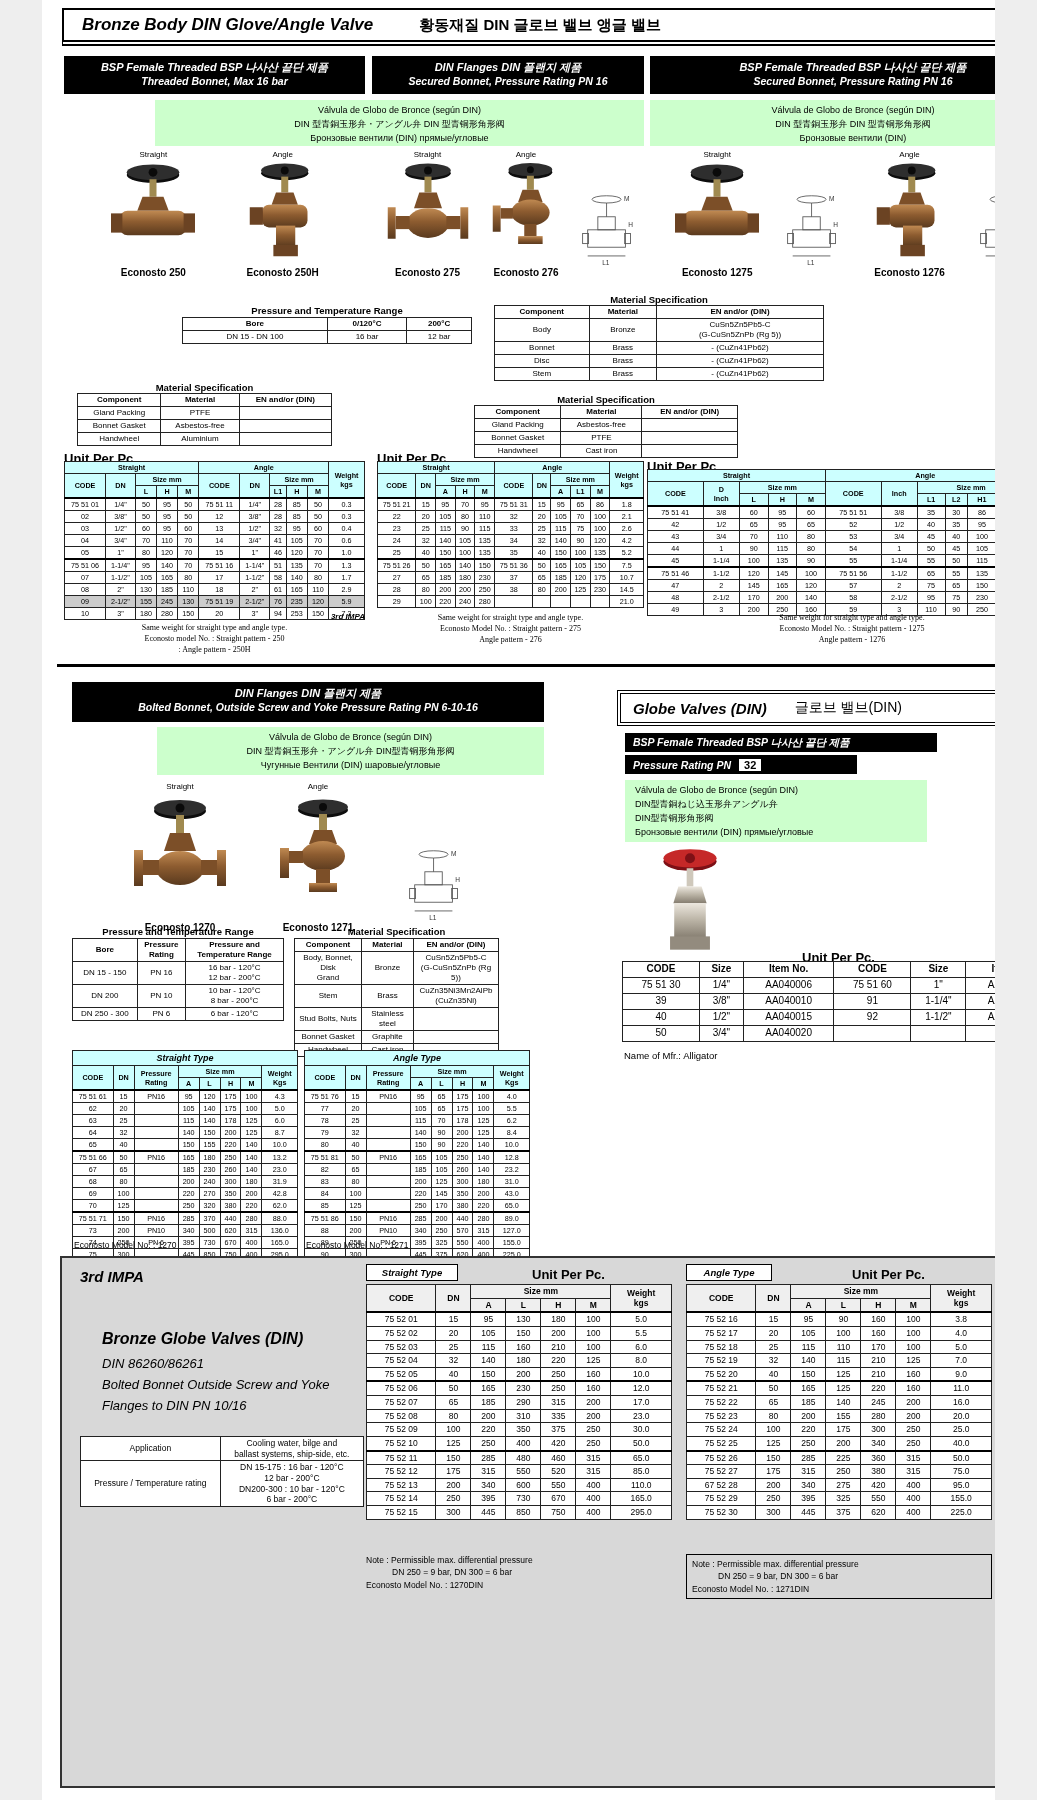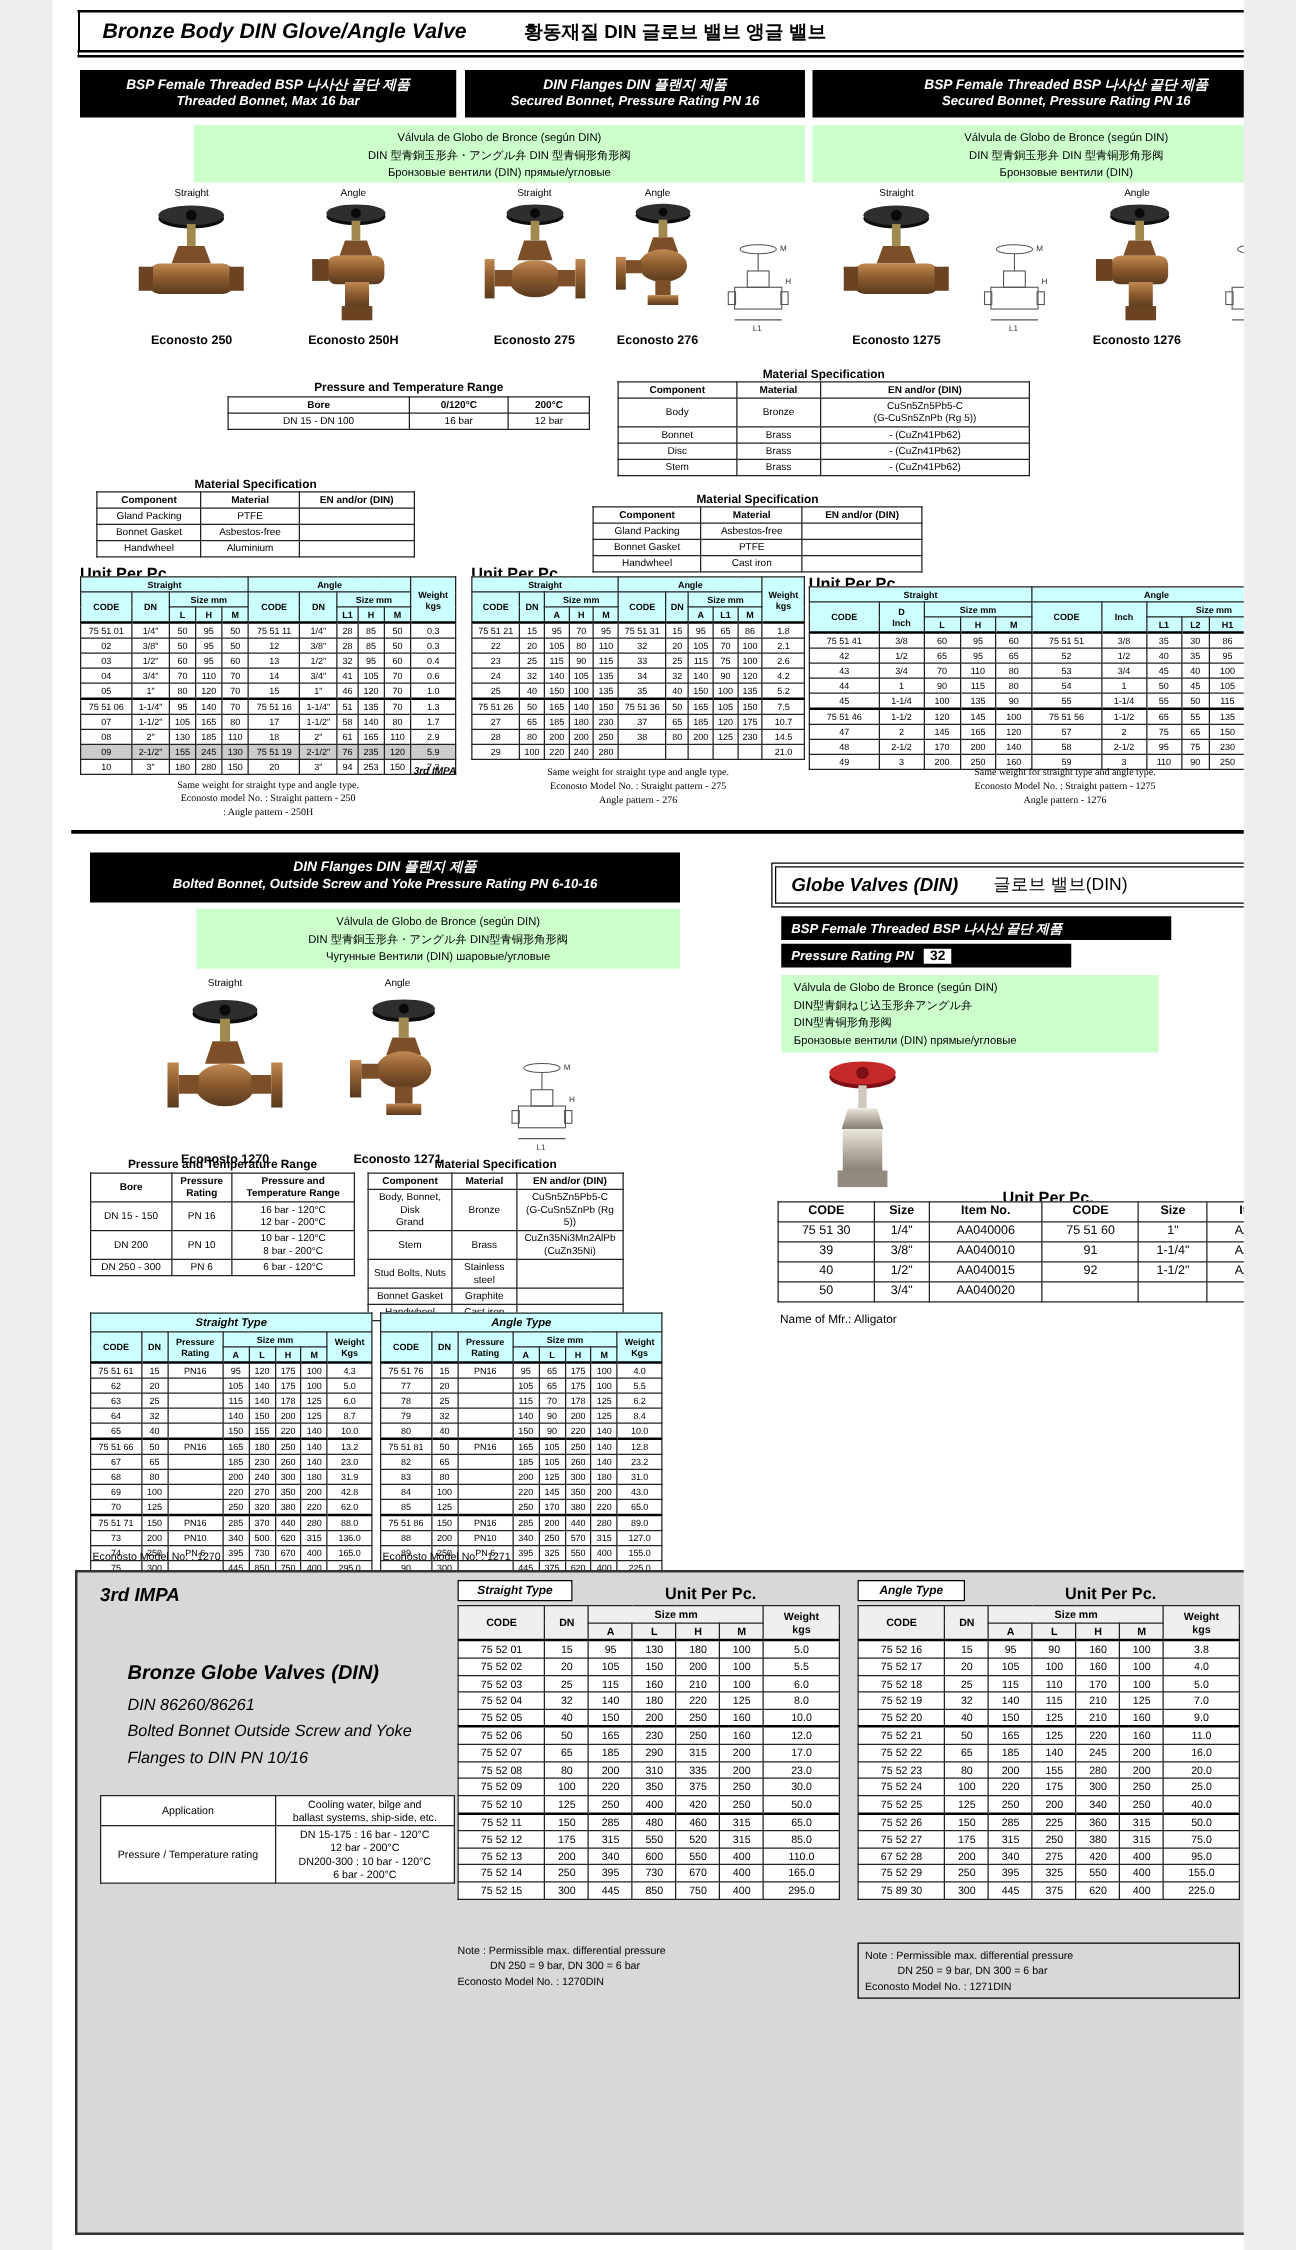--- a/index.html
+++ b/index.html
@@ -1700,21 +1700,21 @@
             <tr>
               <td>75 52 29</td>
               <td>250</td>
               <td>395</td>
               <td>325</td>
               <td>550</td>
               <td>400</td>
               <td>155.0</td>
             </tr>
             <tr>
-              <td>75 89 30</td>
+              <td>75 52 30</td>
               <td>300</td>
               <td>445</td>
               <td>375</td>
               <td>620</td>
               <td>400</td>
               <td>225.0</td>
             </tr>
           </tbody>
         </table>
     </div>

